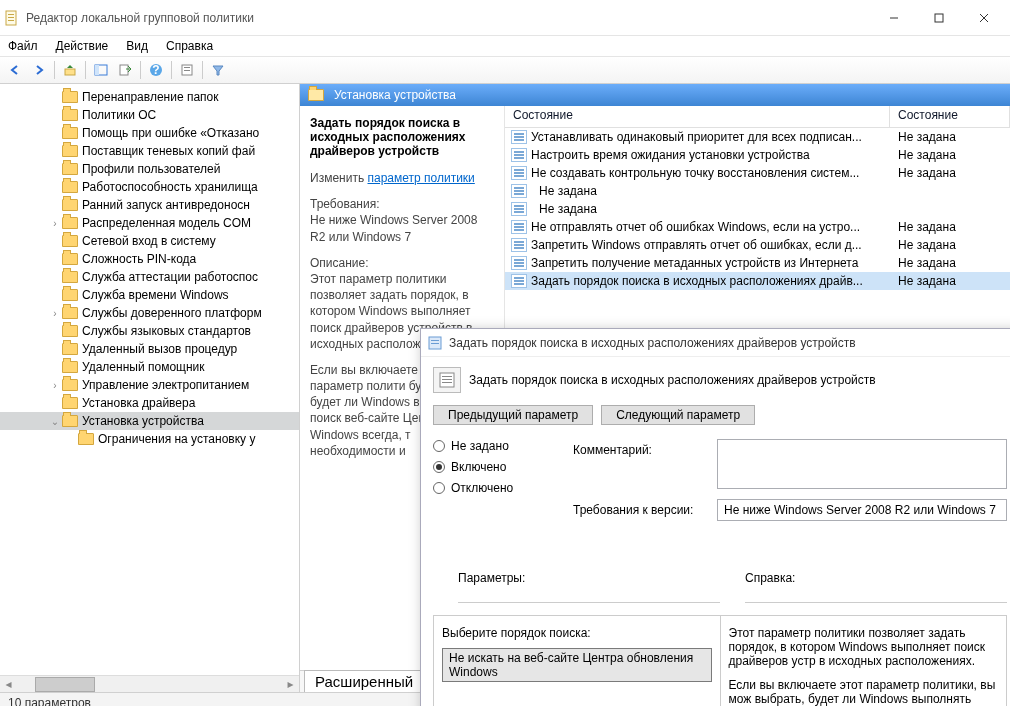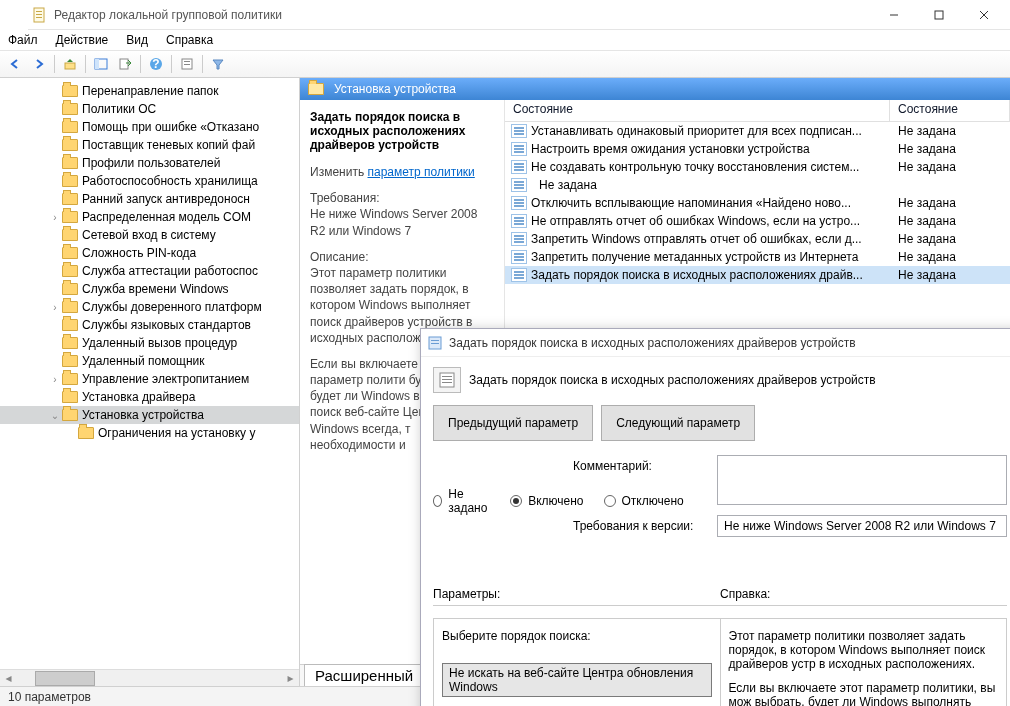--- a/index.html
+++ b/index.html
@@ -1,19 +1,19 @@
 <!DOCTYPE html>
 <html><head>
 <meta charset="utf-8">
 <style>
 * { box-sizing: border-box; margin: 0; padding: 0; font-family: "Segoe UI", Tahoma, sans-serif; font-size: 12px; }
 body { background: #fff; width: 1010px; height: 706px; overflow: hidden; position: relative; }
 
 
-.titlebar { height: 30px; display: flex; align-items: center; padding: 0 4px; border-bottom: 1px solid #e5e5e5; margin-left: 28px; }
+.titlebar { height: 36px; display: flex; align-items: center; padding: 0 4px; border-bottom: 1px solid #e5e5e5; }
 .titlebar .icon { width: 16px; height: 16px; margin-right: 6px; display: inline-block; }
 .titlebar .title { flex: 1; color: #555; }
 .win-btn { width: 45px; height: 30px; display: flex; align-items: center; justify-content: center; color: #333; }
 
 
 .menubar { height: 20px; display: flex; align-items: center; padding: 0 8px; gap: 18px; }
 .menubar span { color: #000; }
 
 
 .toolbar { height: 28px; display: flex; align-items: center; padding: 0 4px; gap: 2px; border-top: 1px solid #e5e5e5; border-bottom: 1px solid #d0d0d0; background: linear-gradient(#fff, #f4f4f4); }
@@ -70,33 +70,33 @@
 
 
 .dialog { position: absolute; left: 420px; top: 328px; width: 600px; background: #fff; border: 1px solid #aab; box-shadow: 2px 2px 12px rgba(0,0,0,0.25); }
 .dlg-titlebar { height: 28px; display: flex; align-items: center; padding: 0 6px; background: #fff; border-bottom: 1px solid #eee; }
 .dlg-titlebar .icon { width: 16px; height: 16px; margin-right: 6px; }
 .dlg-titlebar .title { flex: 1; color: #333; }
 .dlg-body { padding: 10px 12px; }
 .dlg-setting-head { display: flex; align-items: center; gap: 8px; margin-bottom: 12px; }
 .dlg-setting-head .big-icon { width: 28px; height: 26px; background: #f4f4f4; border: 1px solid #bbb; display: flex; align-items: center; justify-content: center; }
 .dlg-nav { display: flex; gap: 8px; margin-bottom: 14px; }
-.dlg-btn { padding: 10px 14px; border: 1px solid #adadad; background: #e1e1e1; color: #000; }
+.dlg-btn { padding: 2px 14px; border: 1px solid #adadad; background: #e1e1e1; color: #000; }
 .dlg-grid { display: flex; gap: 20px; }
-.dlg-col1 { width: 120px; display: flex; flex-direction: row; gap: 20px; }
+.dlg-col1 { width: 120px; display: flex; flex-direction: column; gap: 7px; }
 .radio-row { display: flex; align-items: center; gap: 6px; }
 .radio { width: 12px; height: 12px; border: 1px solid #666; border-radius: 50%; display: inline-block; position: relative; }
 .radio.checked::after { content: ""; position: absolute; top: 2px; left: 2px; width: 6px; height: 6px; background: #333; border-radius: 50%; }
 .dlg-col2 { flex: 1; }
 .field-row { display: flex; align-items: flex-start; gap: 4px; margin-bottom: 10px; }
 .field-label { width: 140px; color: #000; padding-top: 4px; }
 .field-input { flex: 1; border: 1px solid #abadb3; min-height: 22px; padding: 3px 6px; background: #fff; color: #000; }
 .dlg-sections { display: flex; margin-top: 40px; }
 .dlg-sec { flex: 1; }
-.dlg-sec h4 { font-weight: normal; border-bottom: 1px solid #ccc; padding-bottom: 4px; margin-bottom: 8px; }
+.dlg-sec h4 { font-weight: normal; border-bottom: 1px solid #ccc; padding-bottom: 17px; margin-bottom: 8px; margin-left: 25px; }
 .dlg-sections-body { display: flex; border: 1px solid #ccc; border-bottom: none; margin-top: 4px; }
 .sec-left { flex: 1; padding: 10px 8px; border-right: 1px solid #ccc; }
 .sec-right { flex: 1; padding: 10px 8px; overflow: hidden; }
 .dropdown { border: 1px solid #7a7a7a; background: #e6e6e6; padding: 2px 6px; display: flex; align-items: center; justify-content: space-between; }
 </style>
 </head>
 <body>
 
 <div class="titlebar">
   <span class="icon">
@@ -352,21 +352,20 @@
               <span class="ricon setting-icon"></span>
               <span class="rname">Не создавать контрольную точку восстановления систем...</span>
               <span class="rstate">Не задана</span>
             </div>
             <div class="list-row">
               <span class="ricon setting-icon"></span>
               <span class="rstate">Не задана</span>
             </div>
             <div class="list-row">
               <span class="ricon setting-icon"></span>
-              <span class="rname">Отключить всплывающие напоминания «Найдено ново...</span>
               <span class="rstate">Не задана</span>
             </div>
             <div class="list-row">
               <span class="ricon setting-icon"></span>
               <span class="rname">Не отправлять отчет об ошибках Windows, если на устро...</span>
               <span class="rstate">Не задана</span>
             </div>
             <div class="list-row">
               <span class="ricon setting-icon"></span>
               <span class="rname">Запретить Windows отправлять отчет об ошибках, если д...</span>
@@ -449,21 +448,21 @@
     <div class="dlg-sections">
       <div class="dlg-sec">
           <h4>Параметры:</h4>
         </div>
       <div class="dlg-sec">
           <h4>Справка:</h4>
         </div>
     </div>
     <div class="dlg-sections-body">
       <div class="sec-left">
-        <div style="margin-bottom:20px">Выберите порядок поиска:</div>
+        <div style="margin-bottom:8px">Выберите порядок поиска:</div>
         <div class="dropdown">
           <span>Не искать на веб-сайте Центра обновления Windows</span>
         </div>
       </div>
       <div class="sec-right">
         <p style="margin-bottom:10px">Этот параметр политики позволяет задать порядок, в котором Windows выполняет поиск драйверов устр в исходных расположениях.</p>
         <p>Если вы включаете этот параметр политики, вы мож выбрать, будет ли Windows выполнять поиск драйве</p>
       </div>
     </div>
   </div>

